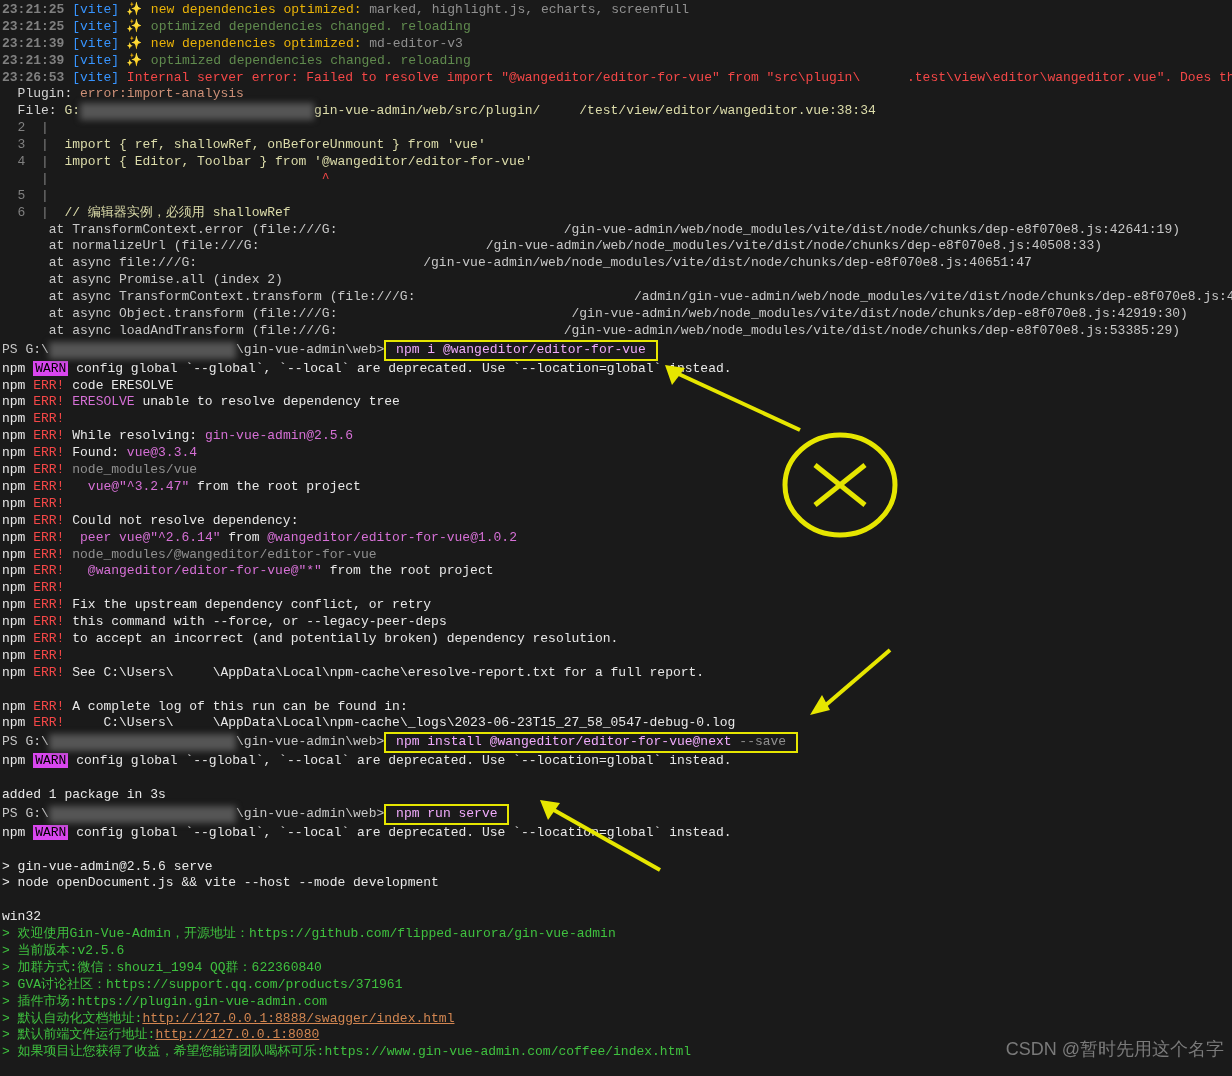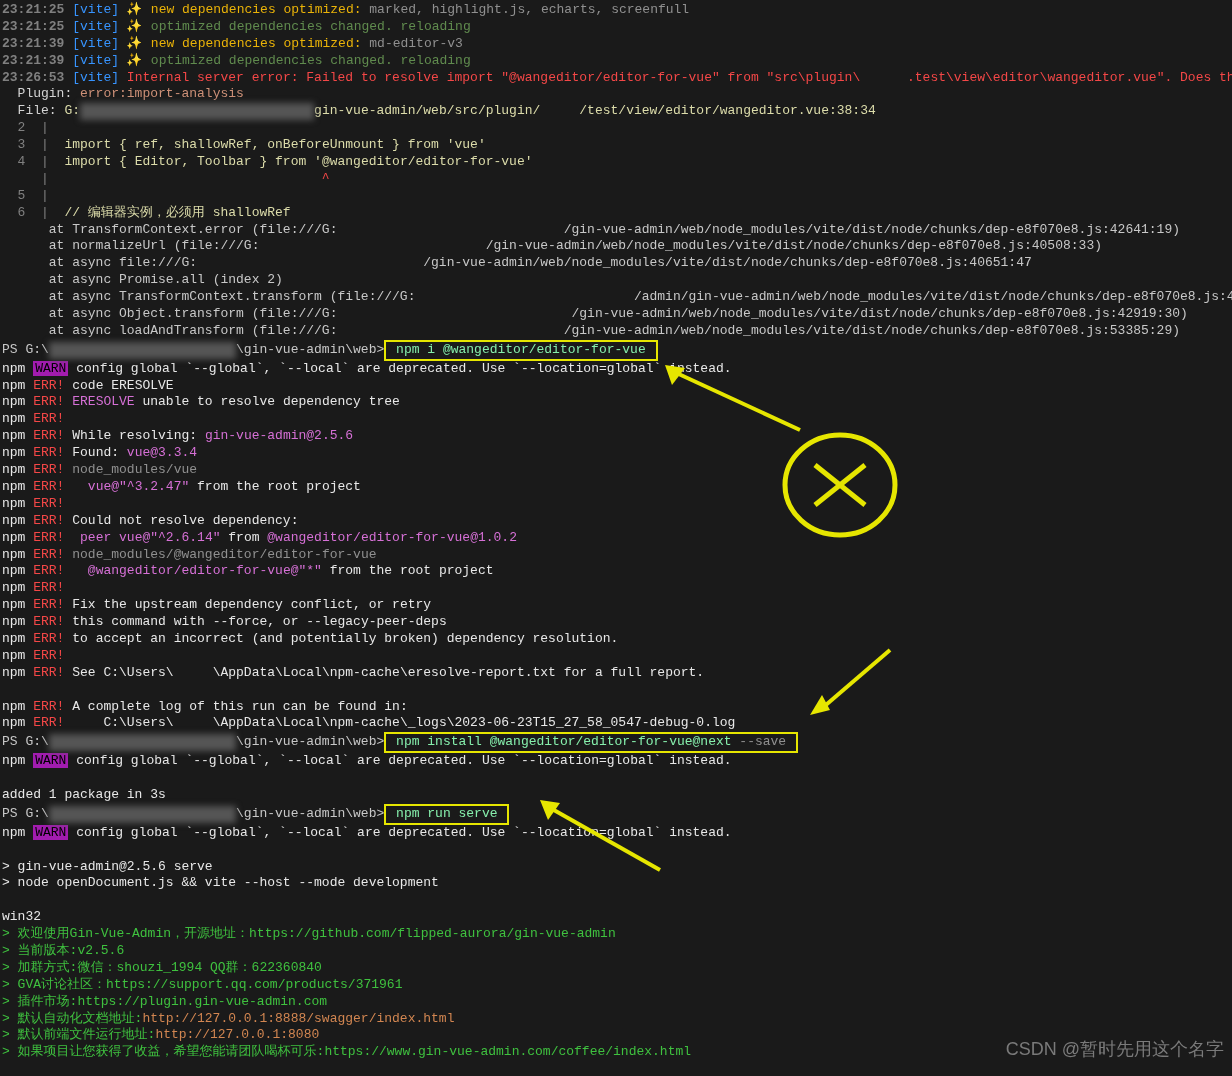--- a/index.html
+++ b/index.html
@@ -24,28 +24,28 @@
     .changed { color: #608b4e; }
     .err-red { color: #f44747; }
     .err-orange { color: #ce9178; }
     .path-yellow { color: #dcdcaa; margin-top: 24px; }
     .caret-red { color: #f44747; }
     .linenum { color: #808080; }
     .bar-gray { color: #808080; }
     .keyword-yellow { color: #dcdcaa; }
     .stack { color: #c8c8c8; }
     .ps-prompt { color: #c8c8c8; }
-    .npm-cmd { color: #86efac; margin-top: 36px; }
-    .warn-box { background: #a21caf; color: #000; padding: 0 2px; }
+    .npm-cmd { color: #f0abfc; margin-top: 36px; }
+    .warn-box { background: #d946ef; color: #000; padding: 0 2px; }
     .err-box { color: #f44747; }
     .gray { color: #909090; }
     .magenta { color: #d670d6; }
     .white { color: #e8e8e8; }
     .green-line { color: #3fc13f; }
-    .orange-url { color: #d28651; }
+    .orange-url { color: #d28651; text-decoration: underline; }
     .yellow-rect { border: 2px solid #e6e600; display: inline-block; padding: 0 2px; }
     .watermark { position: absolute; bottom: 15px; right: 8px; color: #7a7a7a; font-size: 18px; font-family: sans-serif; }
     .annotation { position: absolute; pointer-events: none; }
     .blur { filter: blur(3px); background: #555; color: transparent; display: inline-block; }
   </style>
 </head>
 <body>
 
 <div>
 

